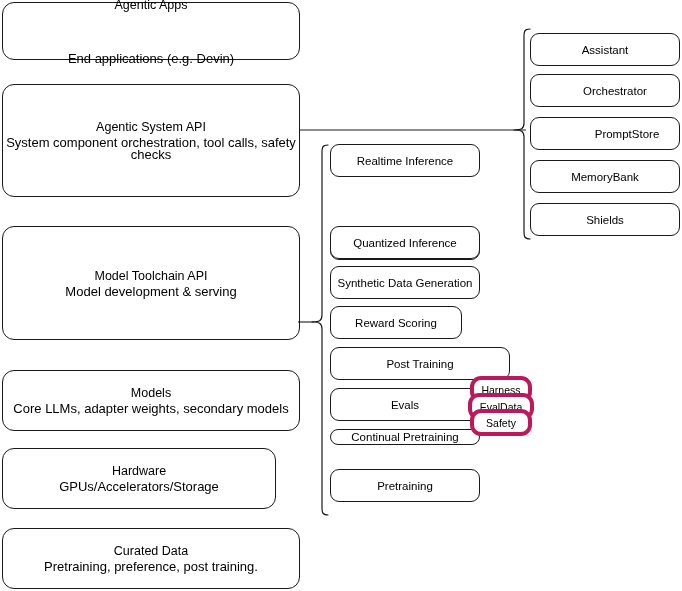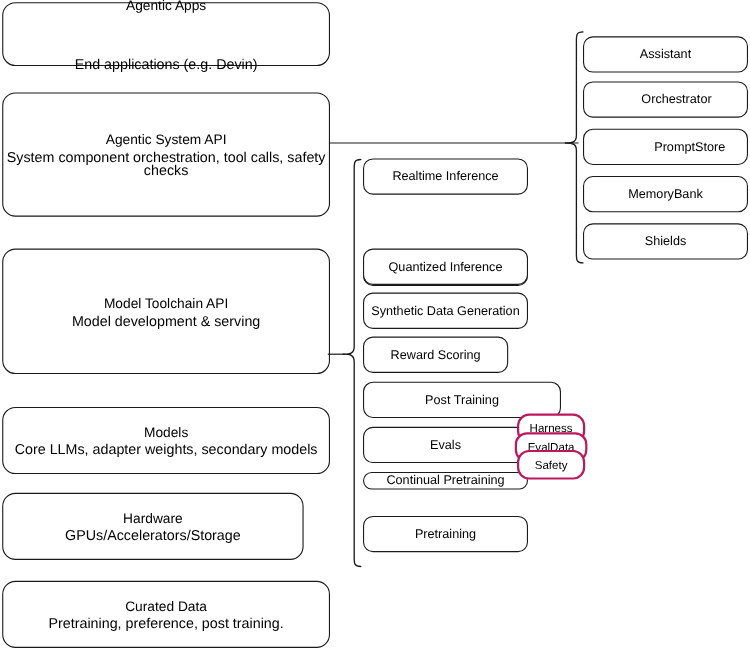--- a/index.html
+++ b/index.html
@@ -49,21 +49,21 @@
     font-size: 11.5px;
     text-align: center;
   }
   .cap-label {
     font-size: 11.5px;
     line-height: 14px;
   }
   .pill {
     position: absolute;
     box-sizing: border-box;
-    border: 2px solid #be185d;
+    border: 4px solid #be185d;
     border-radius: 11px;
     background: #ffffff;
     height: 27px;
     display: flex;
     align-items: center;
     justify-content: center;
     font-size: 10.5px;
     line-height: 12px;
     z-index: 5;
   }

